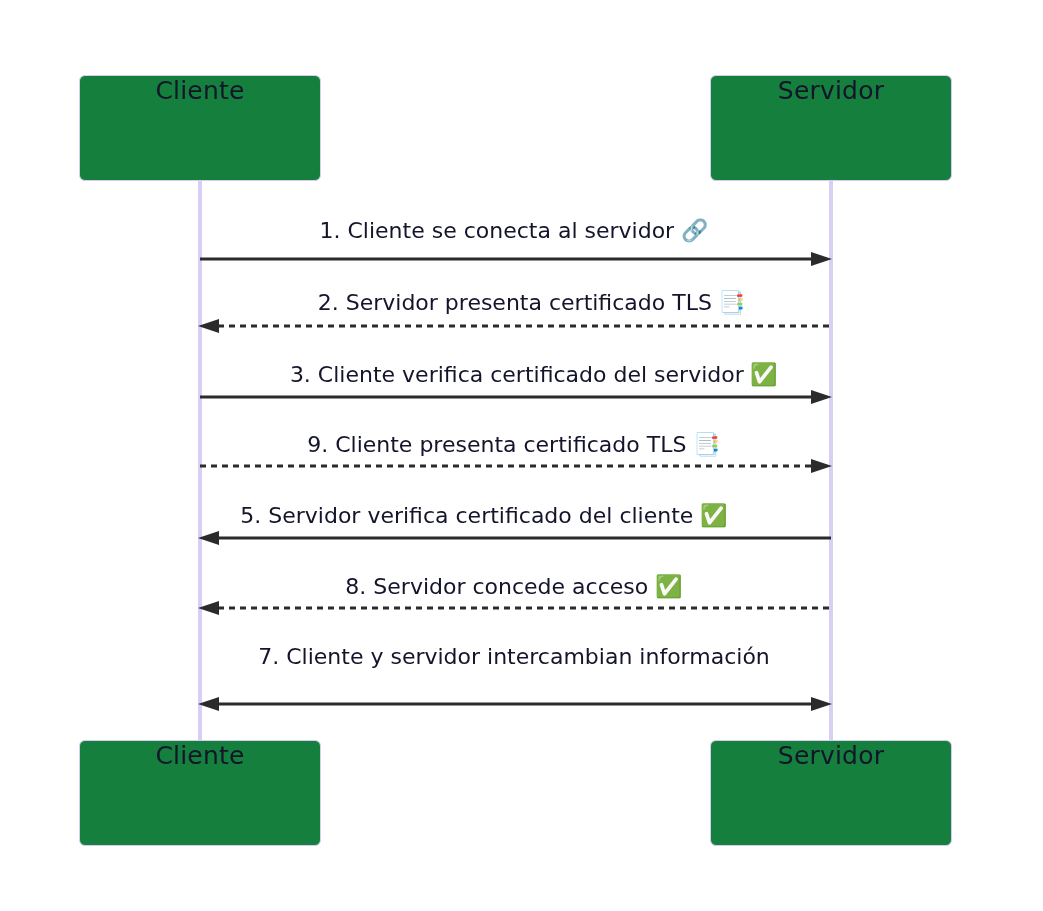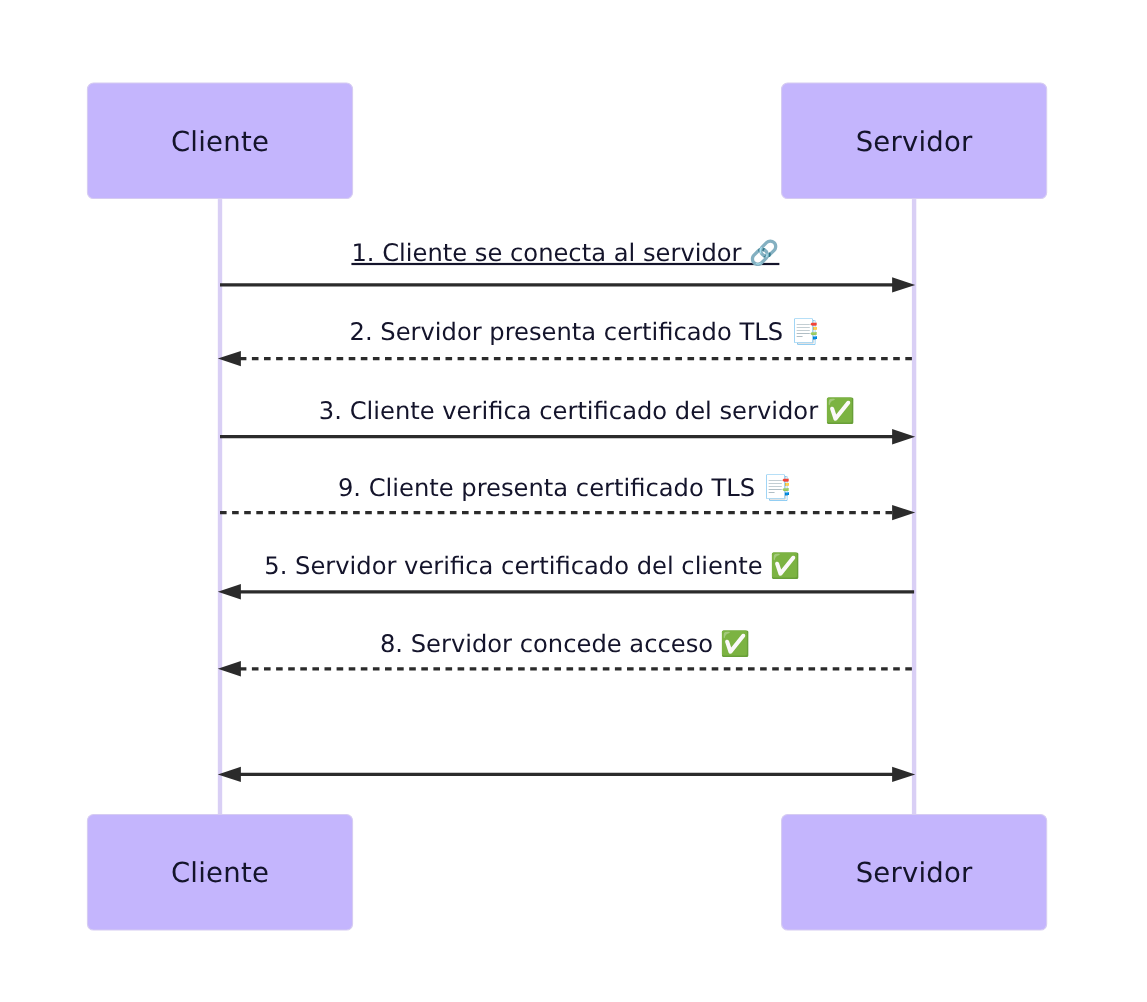--- a/index.html
+++ b/index.html
@@ -15,25 +15,24 @@
     width: 1043px;
     height: 911px;
     background: #ffffff;
     overflow: hidden;
   }
 
   
   .participant-box {
     position: absolute;
     box-sizing: border-box;
-    background: #c4b5fd;
+    background: #15803d;
     border: 1.4px solid #d6ccf2;
     border-radius: 6px;
     display: flex;
-    align-items: center;
     justify-content: center;
   }
   .participant-label {
     font-size: 25px;
     color: #14142b;
     letter-spacing: 0.2px;
     white-space: nowrap;
   }
 
   
@@ -80,21 +79,21 @@
 
   <div class="participant-box" id="box-bottom-cliente" style="left:79px; top:740px; width:242px; height:106px;">
     <span class="participant-label">Cliente</span>
   </div>
 
   <div class="participant-box" id="box-bottom-servidor" style="left:710px; top:740px; width:242px; height:106px;">
     <span class="participant-label">Servidor</span>
   </div>
 
   <div class="message">
-    <div class="message-label" style="left:514px; top:216px;text-decoration:underline;">1. Cliente se conecta al servidor 🔗</div>
+    <div class="message-label" style="left:514px; top:216px;">1. Cliente se conecta al servidor 🔗</div>
     <svg class="arrow-svg" style="left:198px; top:252px;" width="634" height="16">
       <line x1="2" y1="7" x2="614" y2="7" stroke="#2b2b2b" stroke-width="3"></line>
       <polygon points="613,0 634,7 613,14" fill="#2b2b2b"></polygon>
     </svg>
   </div>
 
   <div class="message">
     <div class="message-label" style="left:532px; top:288px;">2. Servidor presenta certificado TLS 📑</div>
     <svg class="arrow-svg" style="left:198px; top:319px;" width="634" height="16">
       <line x1="20" y1="7" x2="633" y2="7" stroke="#2b2b2b" stroke-width="3" stroke-dasharray="6,5"></line>
@@ -129,21 +128,21 @@
   <div class="message">
     <div class="message-label" style="left:514px; top:572px;">8. Servidor concede acceso ✅</div>
     <svg class="arrow-svg" style="left:198px; top:601px;" width="634" height="16">
       <line x1="20" y1="7" x2="633" y2="7" stroke="#2b2b2b" stroke-width="3" stroke-dasharray="6,5"></line>
       <polygon points="21,0 0,7 21,14" fill="#2b2b2b"></polygon>
     </svg>
   </div>
 
   <div class="message">
     <div class="message-label" style="left:514px; top:642px;">
-      <br>
+      <span>7. Cliente y servidor intercambian información</span><br>
     </div>
     <svg class="arrow-svg" style="left:198px; top:697px;" width="634" height="16">
       <line x1="20" y1="7" x2="614" y2="7" stroke="#2b2b2b" stroke-width="3"></line>
       <polygon points="21,0 0,7 21,14" fill="#2b2b2b"></polygon>
       <polygon points="613,0 634,7 613,14" fill="#2b2b2b"></polygon>
     </svg>
   </div>
 
 </div>
 

